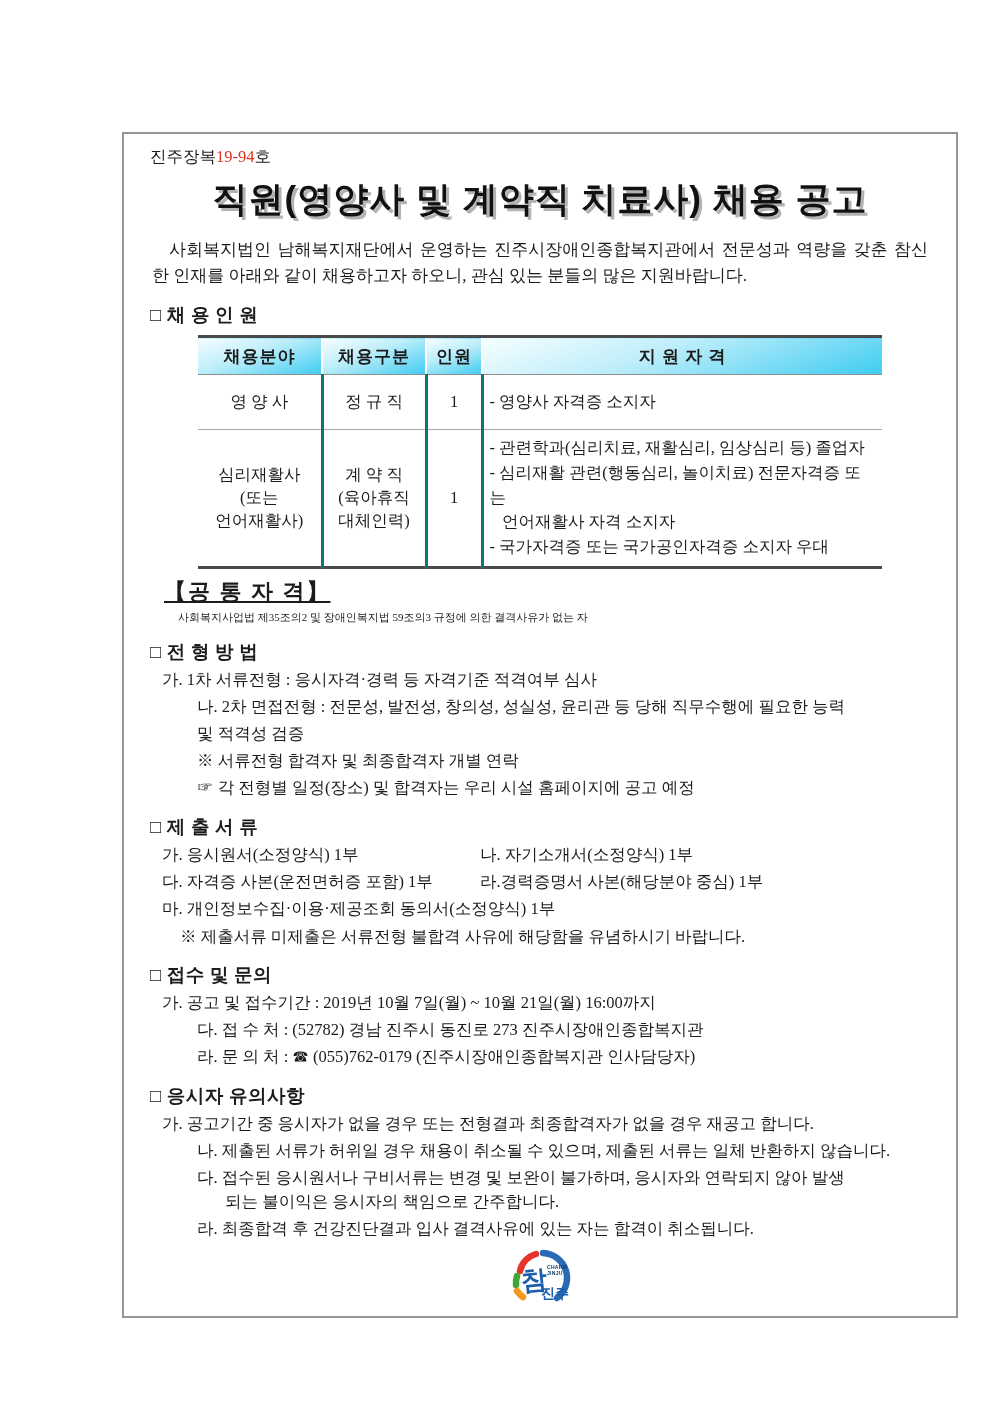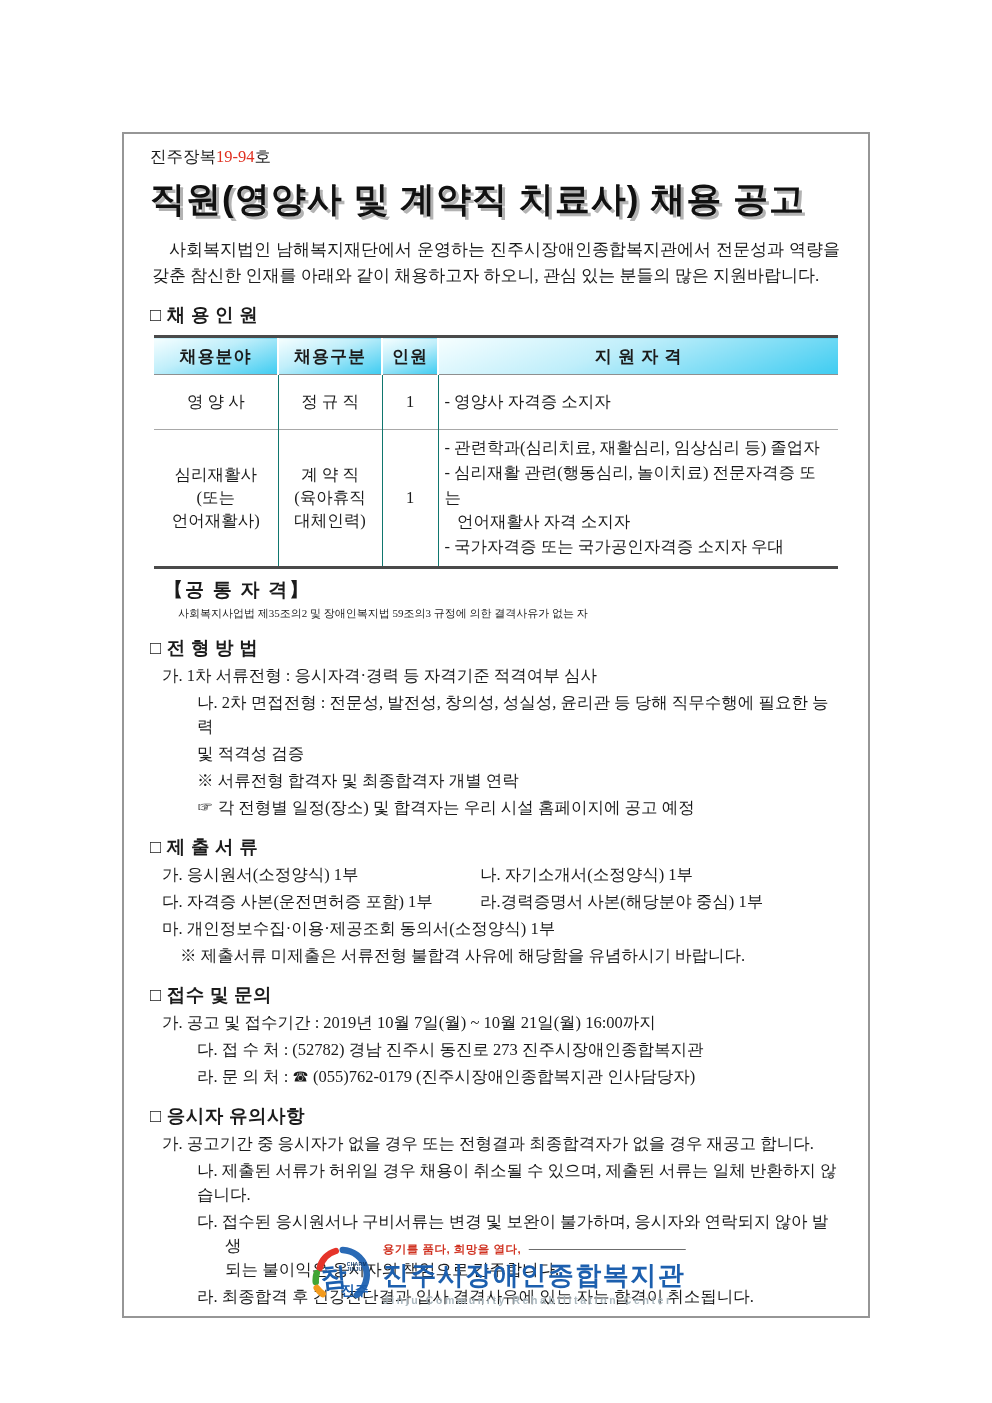--- a/index.html
+++ b/index.html
@@ -1,28 +1,28 @@
 <!DOCTYPE html>
 <html lang="ko" style="--ref_number_red: #e03020; --table_header_cyan: #3fccf1; --logo_blue: #1c5fae; --logo_red: #d03322; --logo_gray: #a9b6bd;"><head>
 <meta charset="utf-8">
 <style>
   html,body{margin:0;padding:0;}
   body{
     width:992px;height:1403px;background:#ffffff;position:relative;
     font-family:"Liberation Serif","DejaVu Serif",serif;color:#1b1b1b;
   }
   .page{
-    position:absolute;left:122px;top:132px;width:748px;height:1186px;
+    position:absolute;left:122px;top:132px;width:836px;height:1186px;
     border:2px solid #969696;box-sizing:border-box;padding:10px 26px 0 26px;
     background:#fff;
   }
   .ref-line{font-size:16.5px;margin-top:2px;}
   .ref-red{color:var(--ref_number_red,#e03020);}
   .title{
-    margin:8px 0 0 0;text-align:left;
+    margin:8px 0 0 0;text-align:center;
     font-family:"Liberation Sans","DejaVu Sans",sans-serif;
     font-weight:900;font-size:35px;letter-spacing:1px;color:#111;
     text-shadow:3px 3px 0 #b3b3b3;
   }
   .intro{
     margin:14px 2px 0 2px;font-size:17px;line-height:1.5;
     text-indent:1em;text-align:justify;
   }
   .sec-h{
     font-size:18.5px;font-weight:bold;margin-top:14px;letter-spacing:.5px;
@@ -43,28 +43,28 @@
   }
   .recruit-table col.c1{width:124px;} .recruit-table col.c2{width:104px;}
   .recruit-table col.c3{width:56px;}  .recruit-table col.c4{width:400px;}
   .recruit-table th{
     background:linear-gradient(160deg,#f6feff 0%,#bfeefa 42%,var(--table_header_cyan,#3fccf1) 100%);
     font-weight:bold;font-size:17px;height:36px;letter-spacing:1px;
     border-left:2px solid #ffffff;border-bottom:1px solid #8f8f8f;padding:0;
   }
   .recruit-table th:first-child{border-left:none;}
   .recruit-table td{
-    border-left:1px solid #0f766e;border-top:1px solid #a8a8a8;
+    border-left:3px solid #0f766e;border-top:1px solid #a8a8a8;
     padding:6px 4px;vertical-align:middle;
   }
   .recruit-table td:first-child{border-left:none;}
   .recruit-table tr.r1 td{height:42px;}
   td.cc{text-align:center;white-space:pre-line;line-height:1.4;}
   td.quals{white-space:pre-wrap;line-height:1.5;padding-left:6px;padding-right:6px;}
-  .common-h{font-size:19px;font-weight:bold;margin:8px 0 0 14px;letter-spacing:2px;}
+  .common-h{font-size:22px;font-weight:bold;margin:8px 0 0 14px;letter-spacing:2px;text-decoration:underline;}
   .common-b{font-size:11px;margin:3px 0 4px 28px;line-height:1.4;}
 
   
   .doc-row{display:flex;margin:4px 0 0 12px;font-size:16.5px;line-height:1.45;}
   .doc-row+.doc-row{margin-top:3px;}
   .doc-left{width:318px;flex:0 0 auto;}
   .doc-right{flex:1;}
 
   
   .footer-logo{
@@ -193,23 +193,15 @@
         <path d="M13 22 A 23 23 0 0 1 29 5" fill="none" stroke="#e5342a" stroke-width="6.5" stroke-linecap="round"></path>
         <path d="M9 36 A 25 25 0 0 1 10 27" fill="none" stroke="#41a536" stroke-width="6.5" stroke-linecap="round"></path>
         <path d="M16 48 A 27 27 0 0 1 10 42" fill="none" stroke="#f29a1d" stroke-width="6.5" stroke-linecap="round"></path>
         <path d="M36 4 A 25 25 0 0 1 50 49" fill="none" stroke="#2a6ab5" stroke-width="6.5" stroke-linecap="round"></path>
       </svg>
       <span class="mark-char">참</span>
       <span class="mark-sub">진주</span>
       <span class="mark-small">CHARM
 JINJU</span>
     </div>
-    <div class="org-text">
-      <div class="tagline-row">
-        <span class="tagline">용기를 품다, 희망을 열다,</span>
-        <span class="tagline-rule"></span>
-      </div>
-      <div class="org-kr">진주시장애인종합복지관</div>
-      <div class="org-en">Jinju Community Rehabilitation Center</div>
-    </div>
   </div>
 
 </div>
 
 </body></html>

